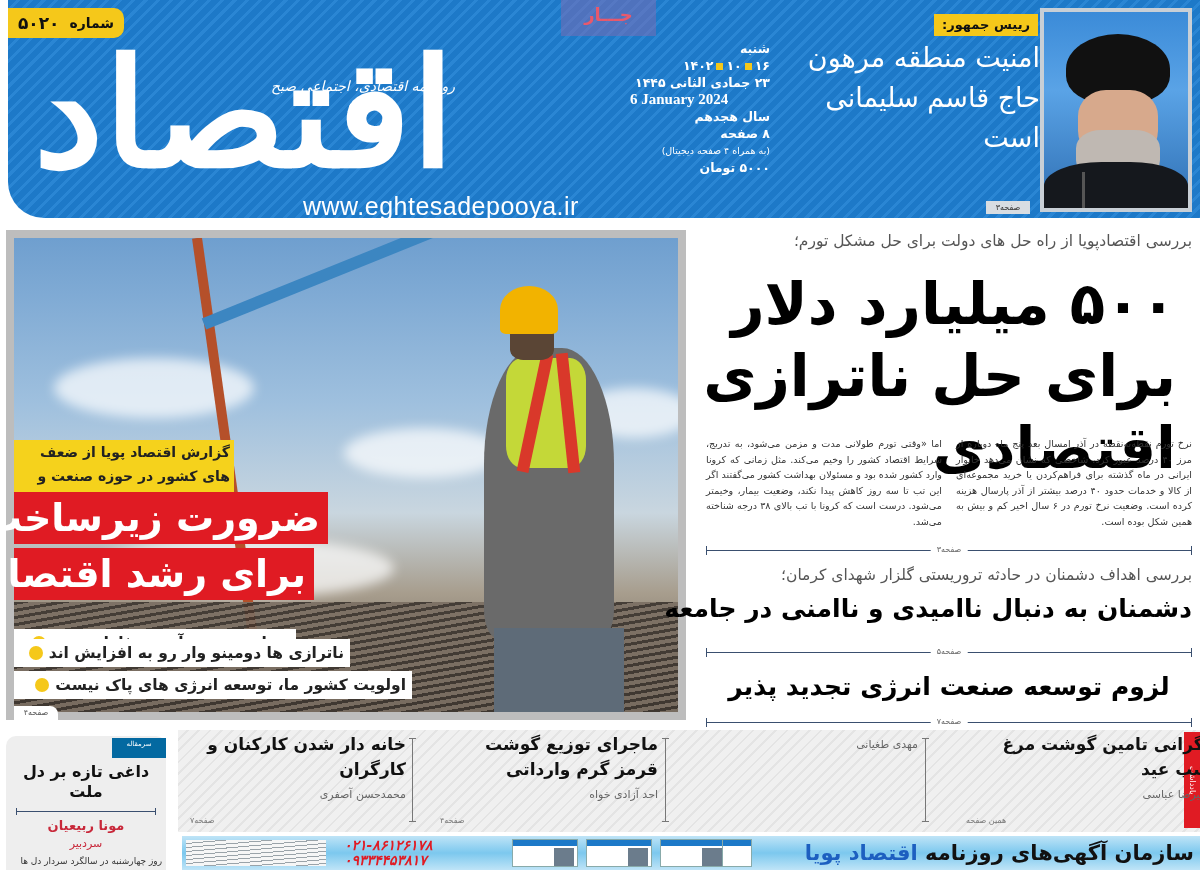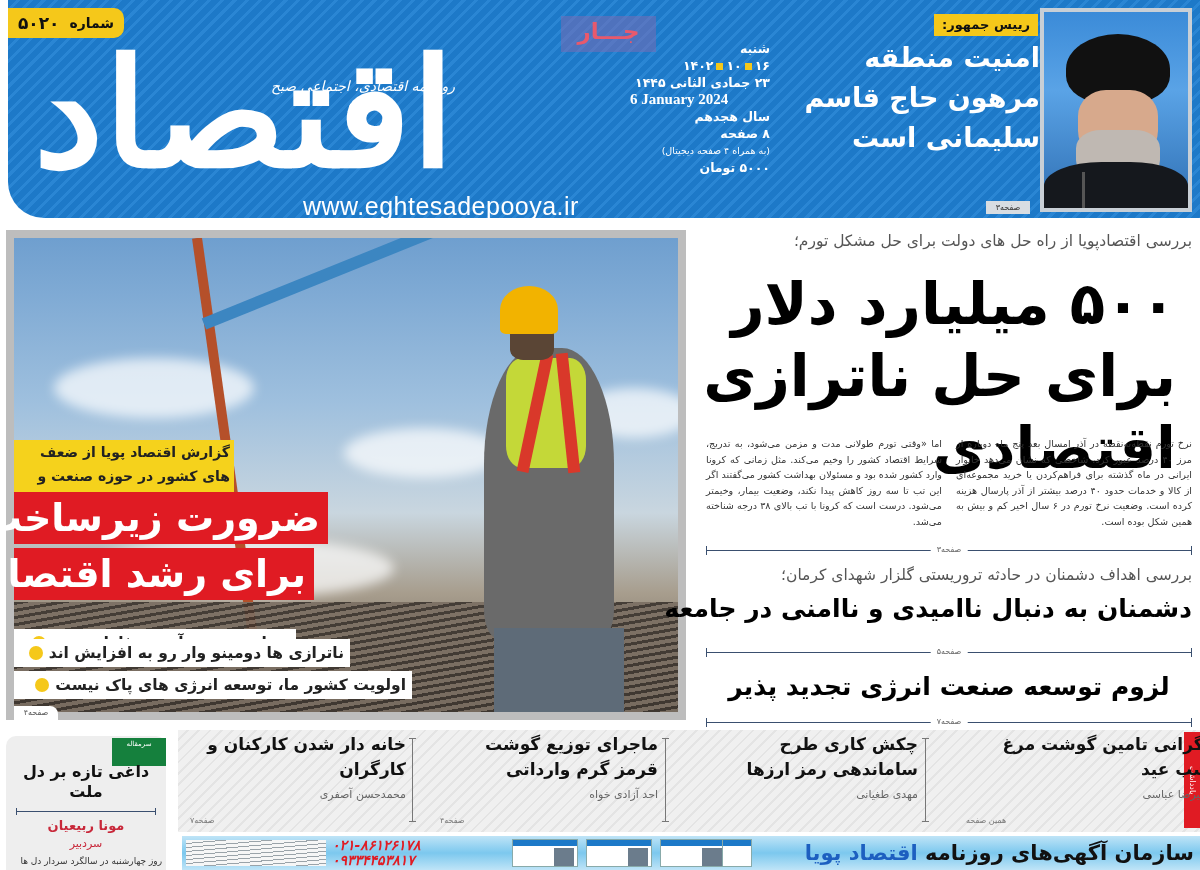--- a/index.html
+++ b/index.html
@@ -28,41 +28,41 @@
   }
   .tagline {
     position: absolute; left: 255px; top: 78px; width: 200px;
     color: #fff; font-size: 14px; direction: rtl; text-align: center; font-style: italic;
   }
   .website {
     position: absolute; left: 295px; top: 192px; color: #fff;
     font-family: "Liberation Sans", sans-serif; font-size: 25px; letter-spacing: 0.5px;
   }
   .watermark {
-    position: absolute; left: 553px; top: 16px; width: 95px; height: 36px;
+    position: absolute; left: 553px; top: 0; width: 95px; height: 36px;
     background: rgba(120, 110, 180, 0.55); color: #e8596c;
-    font-size: 23px; font-weight: bold; text-align: center; line-height: 30px; direction: rtl;
+    font-size: 18px; font-weight: bold; text-align: center; line-height: 30px; direction: rtl;
   }
   .dateblock {
     position: absolute; left: 622px; top: 40px; width: 140px;
     color: #fff; direction: rtl; text-align: right; font-weight: bold;
   }
   .dateblock div { font-size: 12.5px; line-height: 17px; white-space: nowrap; }
   .dateblock .en { font-family: "Liberation Serif", serif; font-size: 15px; direction: ltr; text-align: left; }
   .dateblock .small { font-size: 9.5px; font-weight: normal; }
   .dateblock .sq { display: inline-block; width: 7px; height: 7px; background: #f5c81a; margin: 0 3px; }
 
   .pres-tag {
     position: absolute; left: 926px; top: 14px; width: 104px; height: 22px;
     background: #f5c81a; color: #111; font-size: 13px; font-weight: bold;
     direction: rtl; text-align: center; line-height: 22px;
   }
   .pres-headline {
     position: absolute; left: 760px; top: 38px; width: 272px;
-    color: #fff; font-size: 27px; font-weight: bold; line-height: 40px;
+    color: #fff; font-size: 27px; font-weight: normal; line-height: 40px;
     direction: rtl; text-align: right;
   }
   .pres-photo {
     position: absolute; left: 1040px; top: 8px; width: 152px; height: 204px;
     background: #c8cfd6; padding: 4px;
   }
   .pres-photo .img {
     width: 100%; height: 100%;
     background: linear-gradient(180deg, #3b8bd8 0%, #5aa3e6 40%, #2f6fb3 100%);
     position: relative; overflow: hidden;
@@ -159,38 +159,38 @@
   .note-col .author { font-size: 11px; color: #666; margin-top: 6px; }
   .note-col .pref { position: absolute; font-size: 8px; color: #777; }
   .vsep { position: absolute; top: 738px; width: 1px; height: 84px; background: #777; }
   .vsep::before, .vsep::after { content: ""; position: absolute; left: -3px; width: 7px; height: 1px; background: #777; }
   .vsep::before { top: 0; } .vsep::after { bottom: 0; }
 
   .editorial {
     position: absolute; left: 6px; top: 736px; width: 160px; height: 134px;
     background: #eeeeee; border-radius: 10px 10px 0 0; direction: rtl; text-align: center;
   }
-  .editorial .tag { position: absolute; right: 0; top: 2px; width: 54px; height: 28px; background: #15803d; color: #fff; font-size: 7px; line-height: 12px; text-align: center; }
+  .editorial .tag { position: absolute; right: 0; top: 2px; width: 54px; height: 20px; background: #0369a1; color: #fff; font-size: 7px; line-height: 12px; text-align: center; }
   .editorial .title { position: absolute; left: 0; right: 0; top: 26px; font-size: 16px; font-weight: bold; color: #111; line-height: 20px; }
   .editorial .sep { position: absolute; left: 10px; right: 10px; top: 75px; height: 1px; background: #3a4f6f; }
   .editorial .sep::before, .editorial .sep::after { content: ""; position: absolute; top: -3px; width: 1px; height: 7px; background: #3a4f6f; }
   .editorial .sep::before { left: 0; } .editorial .sep::after { right: 0; }
   .editorial .author { position: absolute; left: 0; right: 0; top: 82px; font-size: 13px; color: #c8283a; font-weight: bold; }
   .editorial .role { position: absolute; left: 0; right: 0; top: 101px; font-size: 11px; color: #c8283a; }
   .editorial .excerpt { position: absolute; left: 0; right: 4px; top: 120px; font-size: 9px; color: #333; text-align: right; white-space: nowrap; }
 
   
   .ad-banner {
     position: absolute; left: 182px; top: 836px; width: 1018px; height: 34px;
     background: linear-gradient(180deg, #bfe4f7 0%, #7cc8ee 50%, #bfe4f7 100%);
     overflow: hidden;
   }
   .ad-papers { position: absolute; left: 4px; top: 4px; width: 140px; height: 26px;
     background: repeating-linear-gradient(175deg, #f6f6f6 0 3px, #9aa3a9 3px 4px); }
-  .ad-phone { position: absolute; left: 150px; font-size: 14px; font-weight: bold; font-style: italic; color: #e01b23; letter-spacing: 2px; line-height: 14px; }
+  .ad-phone { position: absolute; left: 162px; font-size: 14px; font-weight: bold; font-style: italic; color: #e01b23; letter-spacing: 2px; line-height: 14px; }
   .ad-phone.p1 { top: 2px; } .ad-phone.p2 { top: 17px; }
   .ad-thumb { position: absolute; top: 3px; width: 66px; height: 28px; background: #fff; border: 1px solid #8aa; }
   .ad-thumb .hd { height: 6px; background: #1d79c8; }
   .ad-thumb .ph { position: absolute; right: 3px; top: 8px; width: 20px; height: 18px; background: #6b7c8c; }
   .ad-text { position: absolute; right: 6px; top: 0; height: 34px; line-height: 34px; font-size: 21px; font-weight: bold; color: #111; direction: rtl; white-space: nowrap; }
   .ad-text .brand { color: #1d5fc0; }
 </style>
 </head>
 <body>
 
@@ -300,21 +300,20 @@
 <div class="note-tag">یادداشت</div>
 
 <div class="note-col" style="left:930px;width:244px;margin-left:36px;">
   <div class="title">نگرانی تامین گوشت مرغ شب عید</div>
   <div class="author">علیرضا عباسی</div>
   <div class="pref" style="left:0;top:84px;">همین صفحه</div>
 </div>
 <div class="vsep" style="left:925px;"></div>
 
 <div class="note-col" style="left:690px;width:228px;">
-  <div class="title">چکش کاری طرح ساماندهی رمز ارزها</div>
   <div class="author">مهدی طغیانی</div>
   <div class="pref" style="left:0;top:96px;margin-top:36px;">صفحه۲</div>
 </div>
 <div class="vsep" style="left:665px;"></div>
 
 <div class="note-col" style="left:440px;width:218px;">
   <div class="title">ماجرای توزیع گوشت قرمز گرم وارداتی</div>
   <div class="author">احد آزادی خواه</div>
   <div class="pref" style="left:0;top:84px;">صفحه۴</div>
 </div>

